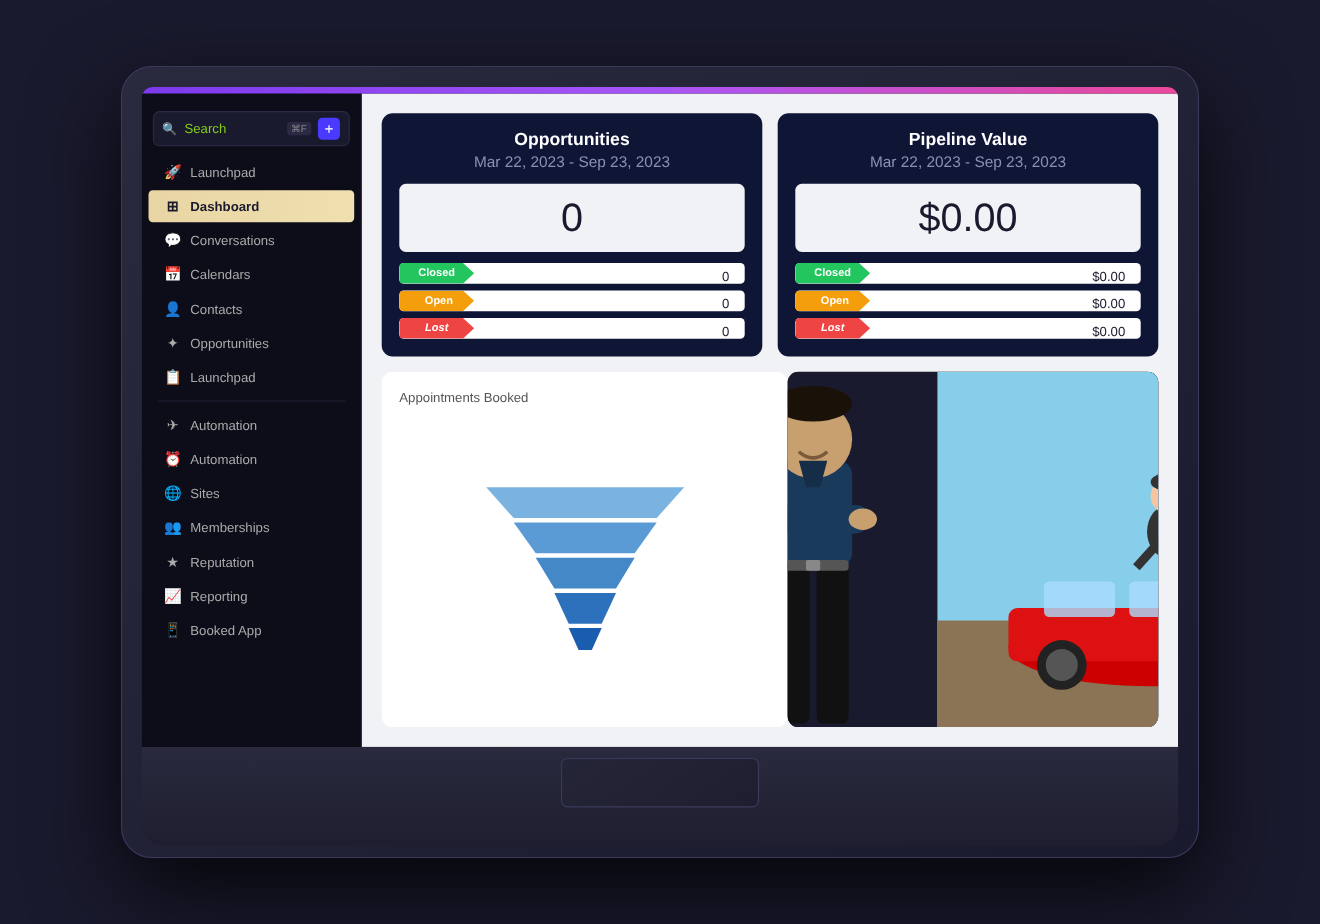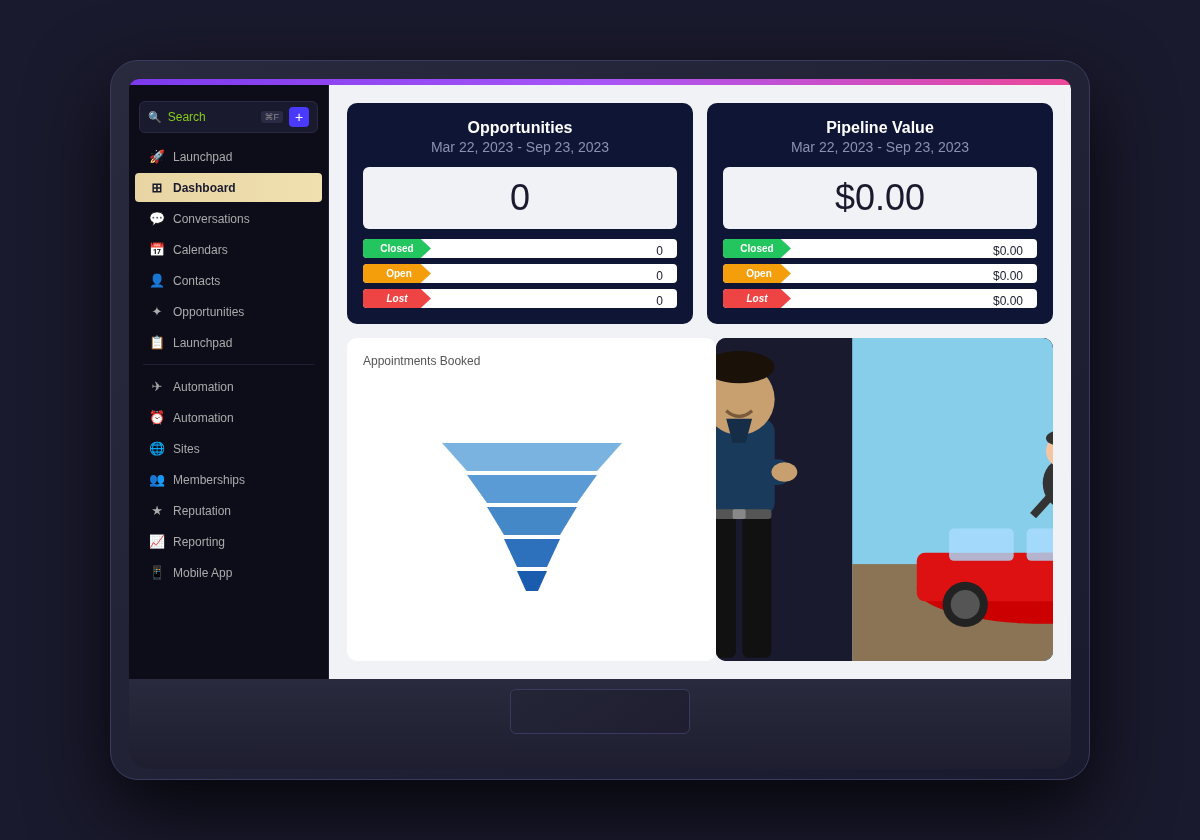--- a/index.html
+++ b/index.html
@@ -350,21 +350,21 @@
       <div class="nav-item">
         <span class="icon">★</span>
         <span>Reputation</span>
       </div>
       <div class="nav-item">
         <span class="icon">📈</span>
         <span>Reporting</span>
       </div>
       <div class="nav-item">
         <span class="icon">📱</span>
-        <span>Mobile App</span>
+        <span>Booked App</span>
       </div>
     </div>
 
     <div class="main-content">
 
       <div class="cards-row">
 
         <div class="card">
           <div class="card-title">Opportunities</div>
           <div class="card-date">Mar 22, 2023 - Sep 23, 2023</div>

